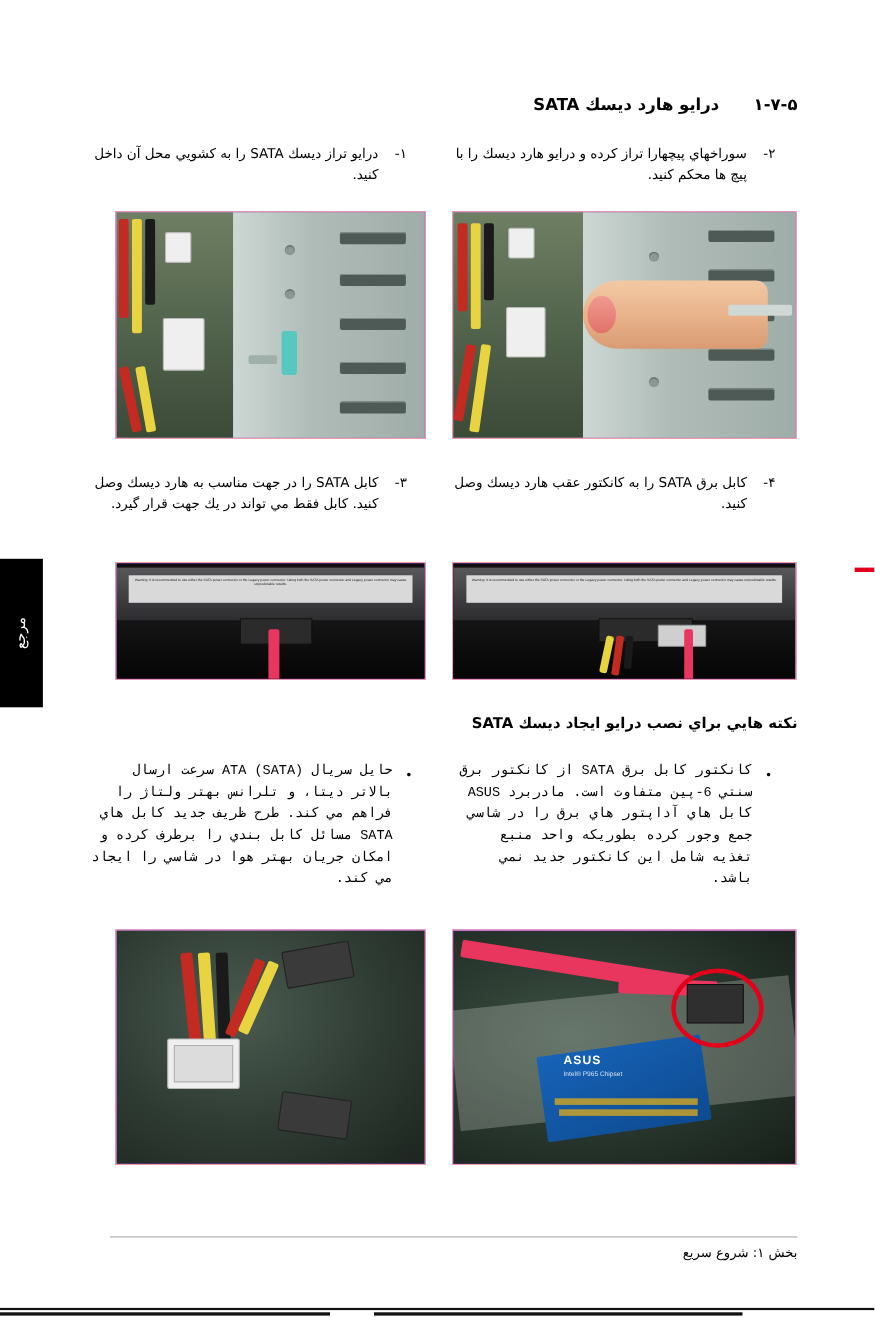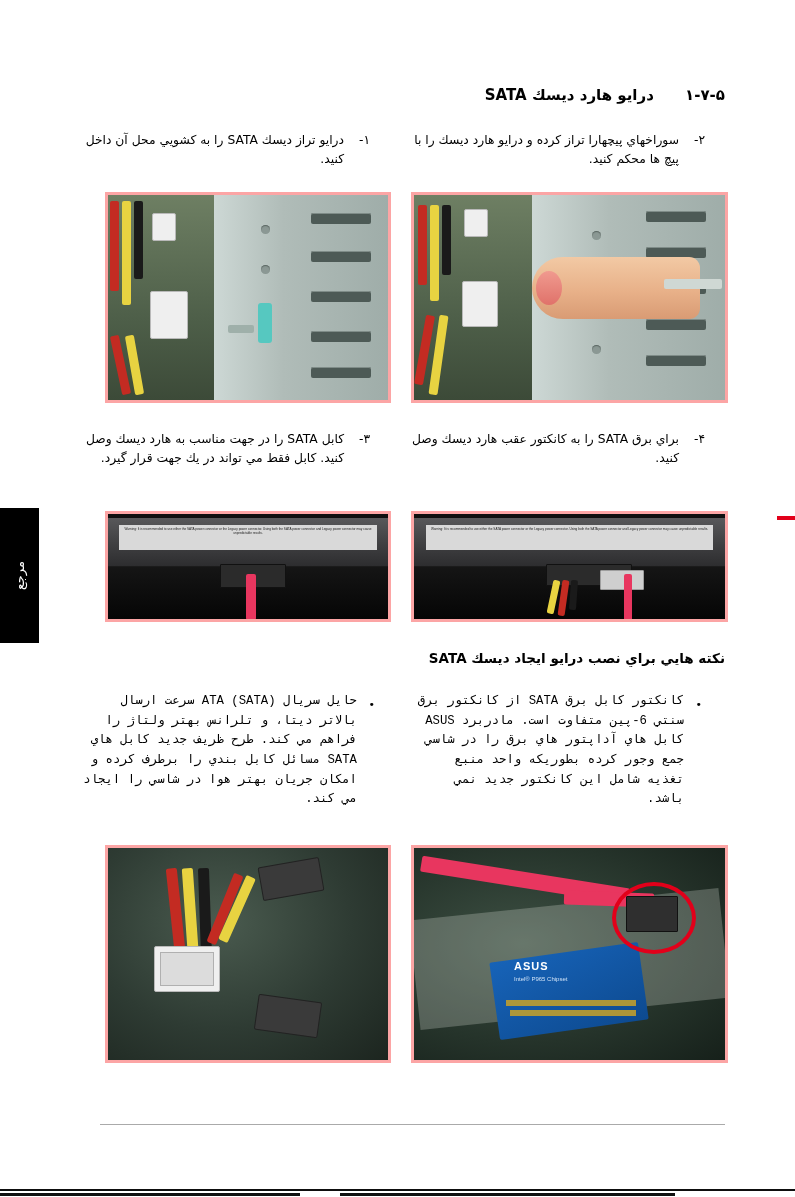--- a/index.html
+++ b/index.html
@@ -125,21 +125,21 @@
     font-size: 11px;
   }
   .bullet .body { flex: 1 1 auto; font-family: Liberation Mono, monospace; }
 
   #bullet1 { top: 692px; right: 420px; width: 292px; }
   #bullet2 { top: 692px; right: 93px; width: 285px; }
 
   
   .photo {
     position: absolute;
-    border: 3px solid #fca5a5;
+    border: 1px solid #fca5a5;
     overflow: hidden;
     background: #6d28d9;
   }
 
   #photo-tl { top: 192px; left: 411px; width: 311px; height: 205px; }
   #photo-tr { top: 192px; left: 105px; width: 280px; height: 205px; }
   #photo-ml { top: 511px; left: 411px; width: 311px; height: 105px; }
   #photo-mr { top: 511px; left: 105px; width: 280px; height: 105px; }
   #photo-bl { top: 845px; left: 411px; width: 311px; height: 212px; }
   #photo-br { top: 845px; left: 105px; width: 280px; height: 212px; }
@@ -344,21 +344,21 @@
     </div>
   </div>
 
   <div class="step" id="step3">
     <span class="marker">۳-</span>
     <span class="body">كابل SATA را در جهت مناسب به هارد ديسك وصل كنيد. كابل فقط مي تواند در يك جهت قرار گيرد.</span>
   </div>
 
   <div class="step" id="step4">
     <span class="marker">۴-</span>
-    <span class="body">براي برق SATA را به كانكتور عقب هارد ديسك وصل كنيد.</span>
+    <span class="body">كابل برق SATA را به كانكتور عقب هارد ديسك وصل كنيد.</span>
   </div>
 
   <div class="photo" id="photo-ml">
     <div class="scene">
       <div class="hdd-bg"></div>
       <div class="hdd-top"></div>
       <div class="hdd-label">Warning: It is recommended to use either the SATA power connector or the Legacy power connector. Using both the SATA power connector and Legacy power connector may cause unpredictable results.</div>
       <div class="hdd-bottom"></div>
       <div class="conn-block" style="left:132px; top:50px; width:84px; height:20px;"></div>
       <div class="sata-gray" style="left:186px; top:56px; width:42px; height:18px;"></div>
@@ -417,17 +417,18 @@
       <div class="cable-red" style="left:112px; top:24px; width:10px; height:74px; transform:rotate(22deg);"></div>
       <div class="cable-yellow" style="left:124px; top:26px; width:10px; height:70px; transform:rotate(24deg);"></div>
       <div class="conn-dark" style="left:152px; top:14px; width:60px; height:32px; transform:rotate(-10deg);"></div>
       <div class="conn-dark" style="left:148px; top:150px; width:62px; height:34px; transform:rotate(8deg);"></div>
       <div class="molex" style="left:46px; top:98px; width:64px; height:44px;"></div>
       <div style="position:absolute; left:52px; top:104px; width:52px; height:32px; background:#dcdcdc; border:1px solid #b0b0b0;"></div>
     </div>
   </div>
 
   <div class="footer-rule"></div>
+  <div class="footer-text">بخش ۱: شروع سریع</div>
 
   <div class="edge-line-1"></div>
   <div class="edge-line-2"></div>
   <div class="edge-line-3"></div>
 </div>
 
 </body></html>

